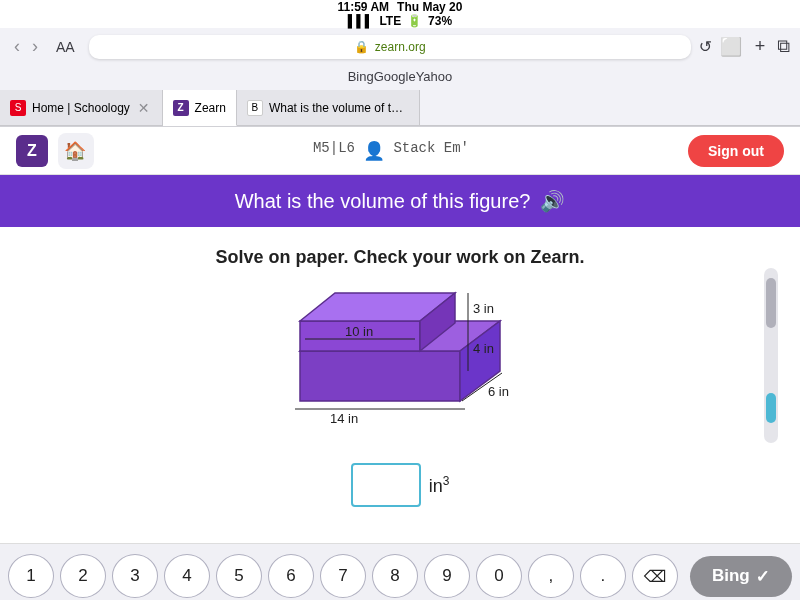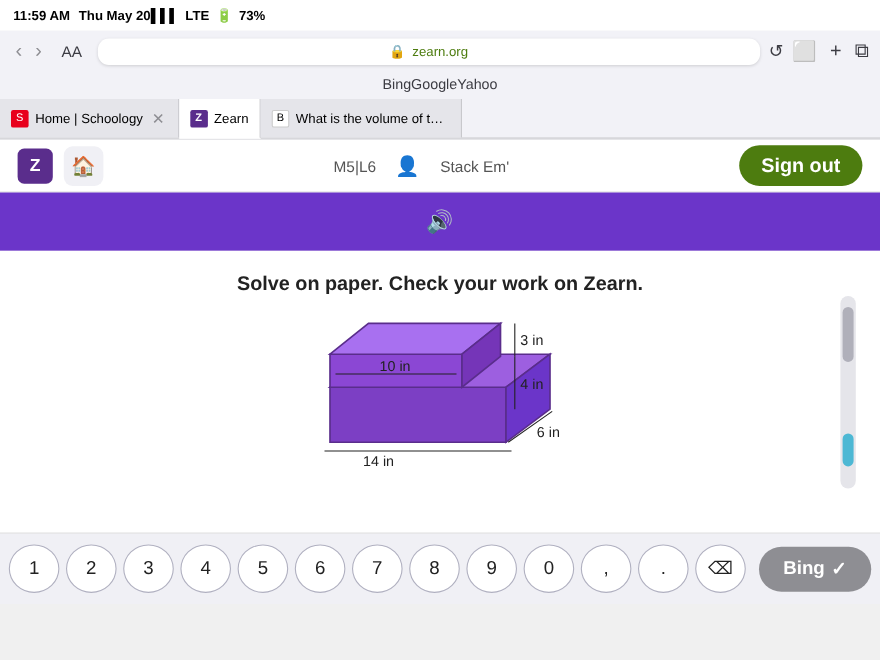--- a/index.html
+++ b/index.html
@@ -3,24 +3,26 @@
   <meta charset="utf-8">
   <style>
     * { box-sizing: border-box; margin: 0; padding: 0; }
     body { width: 800px; height: 600px; overflow: hidden; font-family: -apple-system, BlinkMacSystemFont, 'Helvetica Neue', Arial, sans-serif; background: #f0f0f0; }
 
     
     .status-bar {
       background: #fff;
       display: flex;
       align-items: center;
+      justify-content: space-between;
       padding: 0 12px;
       height: 28px;
       font-size: 12px;
       font-weight: 600;
+      flex-direction: column;
     }
     .status-left { display: flex; gap: 8px; align-items: center; }
     .status-right { display: flex; gap: 6px; align-items: center; font-size: 12px; }
 
     
     .browser-chrome {
       background: #f2f2f7;
       border-bottom: 1px solid #d1d1d6;
     }
     .browser-toolbar {
@@ -136,37 +138,38 @@
       background: #f0f0f5;
       border-radius: 8px;
       display: flex; align-items: center; justify-content: center;
       font-size: 18px;
       cursor: pointer;
       border: none;
     }
     .header-center {
       flex: 1;
       display: flex;
-      align-items: center;
-      justify-content: center;
-      gap: 18px;
+      align-items: flex-start;
+      justify-content: center;
+      gap: 8px;
       font-size: 14px;
       color: #555;
+      font-family: Liberation Mono, monospace;
     }
     .header-person-icon {
       font-size: 18px;
       color: #7b5ea7;
     }
     .sign-out-btn {
-      background: #4d7c0f;
+      background: #ef4444;
       color: #fff;
       border: none;
       border-radius: 20px;
       padding: 8px 20px;
-      font-size: 18px;
+      font-size: 14px;
       font-weight: 600;
       cursor: pointer;
     }
 
     
     .question-banner {
       background: #6b35c9;
       color: #fff;
       text-align: center;
       padding: 14px 20px;
@@ -333,20 +336,21 @@
   <button class="home-btn">🏠</button>
   <div class="header-center">
     <span>M5|L6</span>
     <span class="header-person-icon">👤</span>
     <span>Stack Em'</span>
   </div>
   <button class="sign-out-btn">Sign out</button>
 </div>
 
 <div class="question-banner">
+  <span>What is the volume of this figure?</span>
   <span class="sound-icon">🔊</span>
 </div>
 
 <div class="main-content">
   <p class="instruction-text">Solve on paper. Check your work on Zearn.</p>
 
   <div class="figure-area">
     <svg class="figure-svg" width="320" height="175" viewBox="0 0 320 175">
 
       <polygon points="60,80 220,80 220,130 60,130" fill="#7c3fc4" stroke="#5a2d8c" stroke-width="1.5"></polygon>
@@ -376,20 +380,24 @@
       <line x1="222" y1="130" x2="262" y2="102" stroke="#222" stroke-width="1"></line>
       <text x="248" y="125" font-size="13" fill="#222" font-weight="500">6 in</text>
     </svg>
 
     <div style="position:absolute;right:2px;top:0;width:14px;height:175px;background:#e5e5ea;border-radius:7px;">
       <div style="position:absolute;top:10px;left:2px;width:10px;height:50px;background:#b0b0ba;border-radius:5px;"></div>
       <div style="position:absolute;bottom:20px;left:2px;width:10px;height:30px;background:#4db8d4;border-radius:5px;"></div>
     </div>
   </div>
 
+  <div class="answer-row">
+    <input class="answer-input" type="text" placeholder="" style="">
+    <span class="unit-text">in<sup>3</sup></span>
+  </div>
 </div>
 
 <div class="numpad">
   <button class="numpad-btn">1</button>
   <button class="numpad-btn">2</button>
   <button class="numpad-btn">3</button>
   <button class="numpad-btn">4</button>
   <button class="numpad-btn">5</button>
   <button class="numpad-btn">6</button>
   <button class="numpad-btn">7</button>

